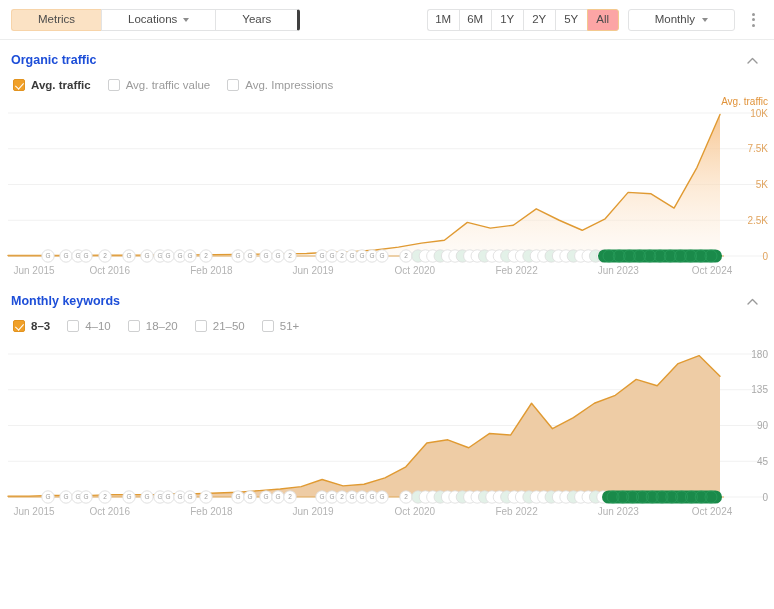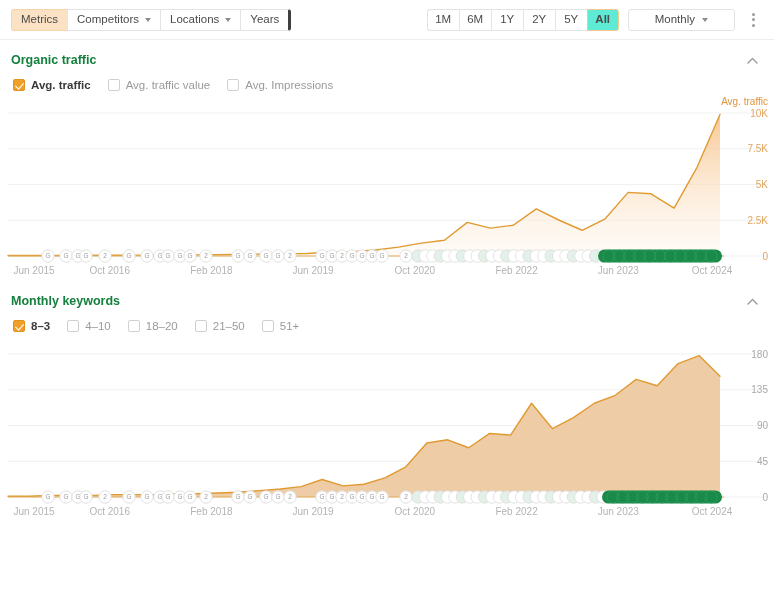--- a/index.html
+++ b/index.html
@@ -18,21 +18,21 @@
     align-items: center;
     justify-content: space-between;
     padding: 0 12px 0 11px;
     border-bottom: 1px solid #eceded;
     background: #fff;
   }
   .tabgroup { display: flex; align-items: center; }
   .tabgroup .tab {
     height: 22px;
     display: flex; align-items: center;
-    padding: 0 9px;
+    padding: 0 26px;
     font-size: 11.5px;
     color: #4b4b4b;
     background: #fff;
     border: 1px solid #e2e3e4;
     border-right: none;
     cursor: pointer;
     white-space: nowrap;
     line-height: 1;
   }
   .tabgroup .tab:first-child { border-radius: 3px 0 0 3px; }
@@ -53,21 +53,21 @@
     height: 22px; min-width: 32px;
     display: flex; align-items: center; justify-content: center;
     font-size: 11.5px; color: #4b4b4b;
     background: #fff;
     border: 1px solid #e2e3e4;
     border-right: none;
     cursor: pointer; line-height: 1;
   }
   .period .pbtn:first-child { border-radius: 3px 0 0 3px; }
   .period .pbtn:last-child  { border-radius: 0 3px 3px 0; border-right: 1px solid #e2e3e4; }
-  .period .pbtn.active { background: #5eead4; border-color: #f3c98f; font-weight: bold; }
+  .period .pbtn.active { background: #fca5a5; border-color: #f3c98f; }
 
   .granularity {
     height: 22px;
     display: flex; align-items: center;
     padding: 0 26px;
     font-size: 11.5px; color: #4b4b4b;
     background: #fff;
     border: 1px solid #e2e3e4; border-radius: 3px;
     cursor: pointer; line-height: 1;
   }
@@ -85,21 +85,21 @@
     cursor: pointer;
   }
   .kebab i { width: 3px; height: 3px; background: #9a9a9a; border-radius: 50%; display: block; }
 
   
   .section { position: relative; }
   .sec-head {
     display: flex; align-items: center; justify-content: space-between;
     padding: 12px 14px 0 11px;
   }
-  .sec-title { font-size: 12.5px; font-weight: bold; color: #15803d; }
+  .sec-title { font-size: 12.5px; font-weight: bold; color: #1d4ed8; }
   .chevron { width: 16px; height: 16px; cursor: pointer; display:flex; align-items:center; justify-content:center; }
   .chevron svg { display: block; }
 
   .legend { display: flex; align-items: center; padding: 11px 0 0 13px; gap: 0; }
   .legend .item { display: flex; align-items: center; margin-right: 17px; cursor: pointer; }
   .legend .box {
     width: 12px; height: 12px; border-radius: 2px;
     border: 1px solid #cfd0d1; background: #fff;
     margin-right: 6px; flex: none;
   }
@@ -128,24 +128,20 @@
   .xtick { font-size: 10px; fill: #b4b4b4; font-family: "Liberation Sans", sans-serif; }
   .evt-txt { font-size: 6.5px; fill: #9d9d9d; font-family: "Liberation Sans", sans-serif; }
 </style>
 </head>
 <body>
 
 <div class="toolbar">
   <div class="tabgroup">
     <div class="tab active">
       <span>Metrics</span>
-    </div>
-    <div class="tab">
-      <span>Competitors</span>
-      <span class="caret"></span>
     </div>
     <div class="tab">
       <span>Locations</span>
       <span class="caret"></span>
     </div>
     <div class="tab">
       <span>Years</span>
     </div>
   </div>
 

